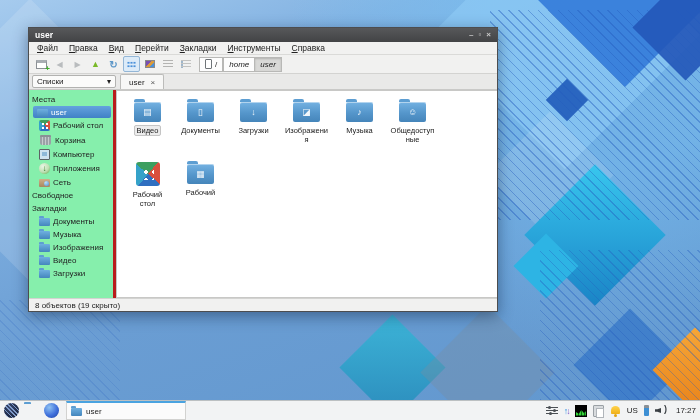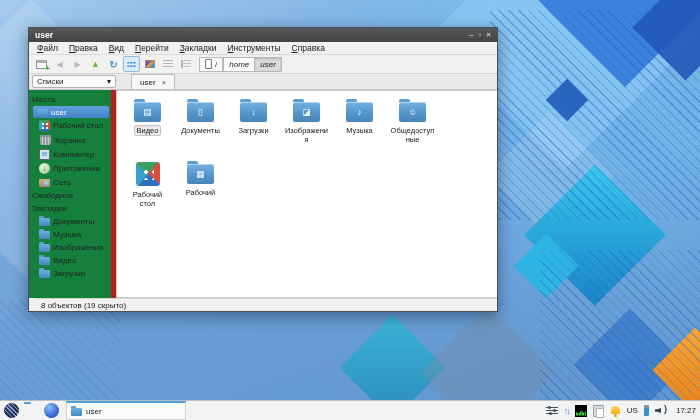--- a/index.html
+++ b/index.html
@@ -52,31 +52,31 @@
     background:repeating-linear-gradient(#c2c2c0 0 1px, transparent 1px 3px),
                linear-gradient(90deg,#9fb6ca 0 2px, transparent 2px); }
   .pathbar { display:flex; align-items:center; margin-left:4px; }
   .crumb { height:15px; background:#fdfdfd; border:1px solid #b8b8b6; display:flex;
     align-items:center; gap:3px; padding:0 5px; font-size:8px; color:#222; }
   .crumb + .crumb { border-left:none; }
   .crumb.pressed { background:#d9d9d7; box-shadow:inset 0 1px 2px rgba(0,0,0,.18); }
   .ic-device { width:7px; height:10px; border:1px solid #6f7478; border-radius:1px; background:#fff; }
 
   .midrow { height:16px; flex:0 0 16px; background:#e9e9e8; border-bottom:1px solid #c9c9c7; display:flex; }
-  .side-dropdown { width:84px; margin:1px 11px 1px 3px; background:#fbfbfa; border:1px solid #b2b2b0;
+  .side-dropdown { width:84px; margin:1px 0 1px 3px; background:#fbfbfa; border:1px solid #b2b2b0;
     border-radius:2px; font-size:8px; color:#222; display:flex; align-items:center;
     justify-content:space-between; padding:0 4px; }
   .tabbar { flex:1; display:flex; align-items:flex-end; padding-left:4px; }
   .tab { height:15px; background:#f7f7f6; border:1px solid #bcbcba; border-bottom:none;
     border-radius:2px 2px 0 0; display:flex; align-items:center; gap:6px; padding:0 8px;
     font-size:8px; color:#222; }
   .tab-close { color:#555; font-size:8px; }
 
   .win-body { flex:1; display:flex; min-height:0; }
-  .sidebar { width:87px; flex:0 0 87px; background:#15803d; border-right:5px solid #b91c1c;
+  .sidebar { width:87px; flex:0 0 87px; background:#86efac; border-right:3px solid #b91c1c;
     padding:3px 0 0 0; font-size:8px; color:#222; overflow:hidden; }
   .side-header { padding:2px 3px 2px 3px; }
   .side-item { display:flex; align-items:center; gap:3px; padding:1px 2px; margin:0 2px 1px 8px; border-radius:2px; }
   .side-item.selected { background:linear-gradient(#64a2de,#4081c6); color:#fff; margin-left:4px; padding-left:4px; }
 
   .mini { width:11px; height:11px; flex:0 0 11px; position:relative; }
   .mini-folder { height:8px; margin-top:2px; border-radius:1px;
     background:linear-gradient(#6fb0e0,#4486bd); }
   .mini-folder::before { content:""; position:absolute; top:-2px; left:0; width:5px; height:2px;
     border-radius:1px 1px 0 0; background:#5d9ed2; }
@@ -111,21 +111,21 @@
   .desktop-tile { width:24px; height:24px; margin-top:1px; position:relative; border-radius:3px;
     background:conic-gradient(from 40deg, #d94f3d 0 25%, #2f6fc0 0 50%, #35a2c9 0 75%, #3d9e5f 0); }
   .desktop-tile::after { content:""; position:absolute; inset:6px;
     background-image:radial-gradient(circle, #fff 1.6px, transparent 1.9px); background-size:8px 8px; }
   .file-label { margin-top:3px; font-size:7.5px; line-height:1.2; color:#1a1a1a; text-align:center;
     max-width:51px; overflow-wrap:anywhere; padding:0 2px; border:1px solid transparent; }
   .file-item.focused .file-label { background:#ececec; border:1px solid #c4c4c4; border-radius:2px; }
 
   .statusbar { height:13px; flex:0 0 13px; background:#f1f1f0; border-top:1px solid #d3d3d1;
     display:flex; justify-content:space-between; align-items:center; padding:0 6px;
-    font-size:8px; color:#222;margin-left:6px; }
+    font-size:8px; color:#222; }
 
   
   .taskbar { position:absolute; left:0; bottom:0; width:700px; height:20px; background:#f2f3f4;
     border-top:1px solid #bcc0c2; display:flex; align-items:center; padding:0 4px; z-index:30; }
   .launcher { width:15px; height:15px; margin-right:5px; position:relative; }
   .l-menu { border-radius:50%; background:
       repeating-linear-gradient(45deg, rgba(140,170,220,.85) 0 1px, transparent 1px 3px),
       radial-gradient(circle at 40% 35%, #3a4a72, #1d2742 70%); }
   .l-folder { margin-top:2px; }
   .l-folder .mini-folder { width:15px; height:10px; }

